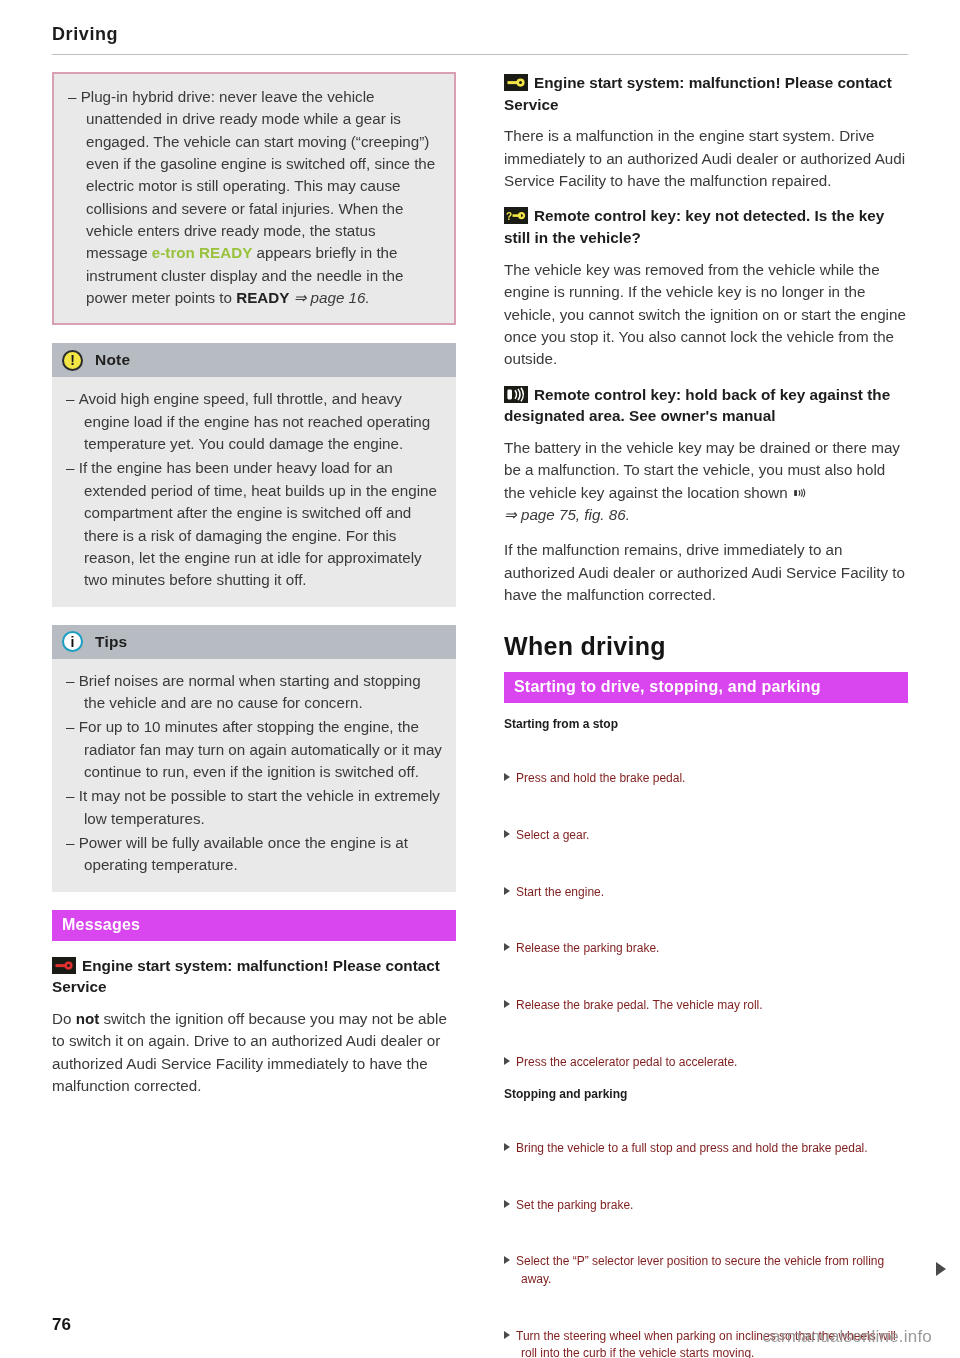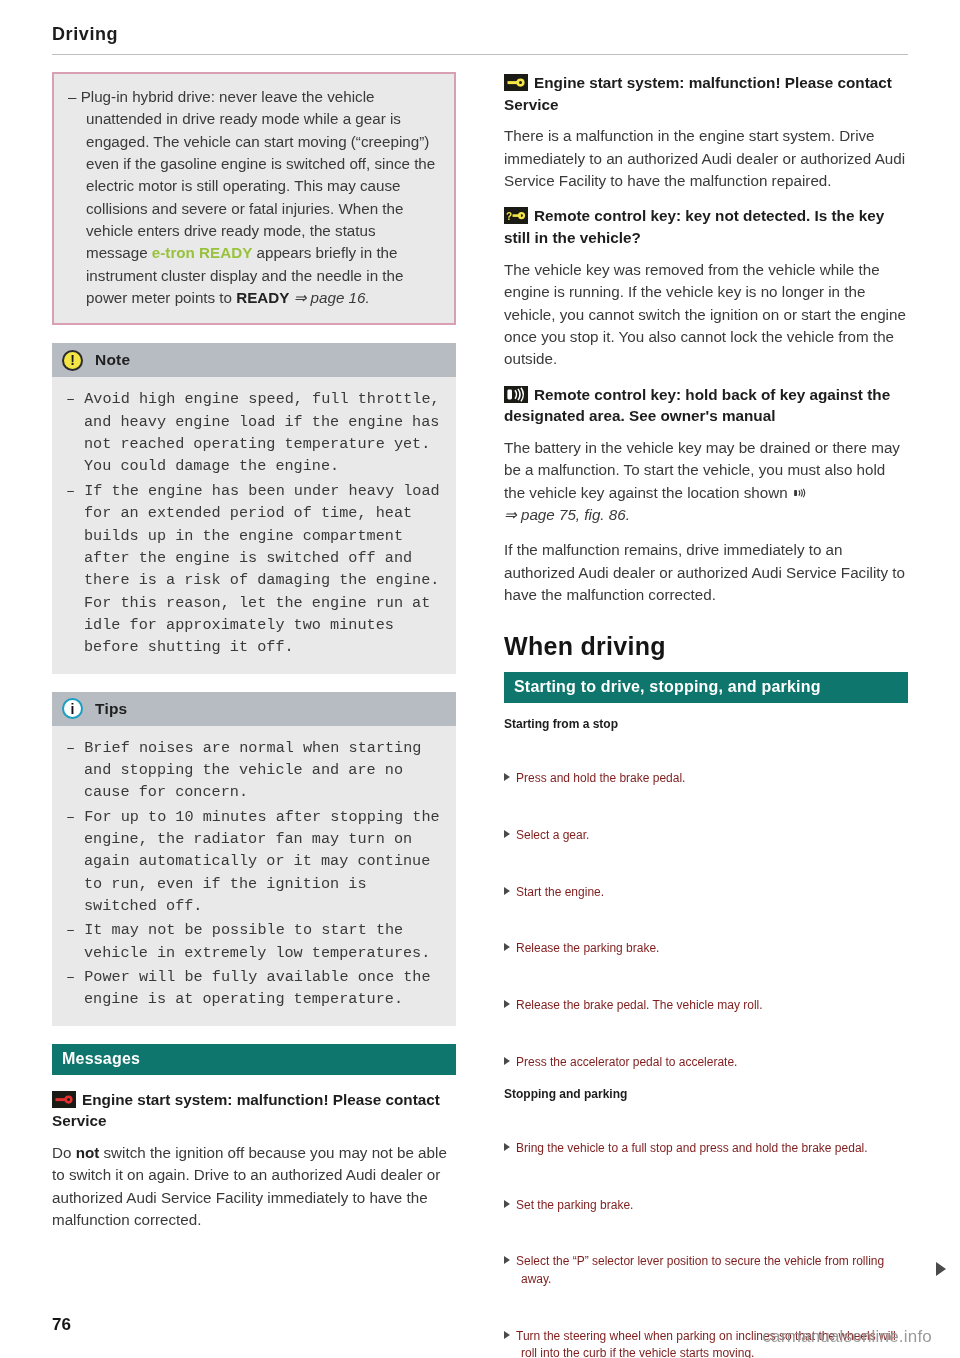--- a/index.html
+++ b/index.html
@@ -97,21 +97,20 @@
   .panel-head .ptitle {
     font-size: 15.5px;
     font-weight: bold;
     color: #1f1f1f;
     margin-left: 12px;
     letter-spacing: 0.2px;
   }
   .panel-body {
     background: #e9e9e9;
     padding: 11px 14px 13px 14px;
-    font-family: Liberation Mono, monospace;
   }
   .panel-body .dashitem {
     font-size: 15.2px;
     line-height: 1.47;
     padding-left: 18px;
     text-indent: -18px;
     color: #3a3a3a;
     margin-bottom: 2px;
   }
 
@@ -135,21 +134,21 @@
   }
   .icon-tips {
     background: #ffffff;
     border: 2px solid #1a9ec4;
     color: #111;
     box-sizing: border-box;
   }
 
   
   .banner {
-    background: #0f766e;
+    background: #d946ef;
     color: #ffffff;
     font-size: 16px;
     font-weight: bold;
     padding: 6px 10px 7px 10px;
     margin-bottom: 14px;
     letter-spacing: 0.2px;
   }
 
   
   .chapter-h {

